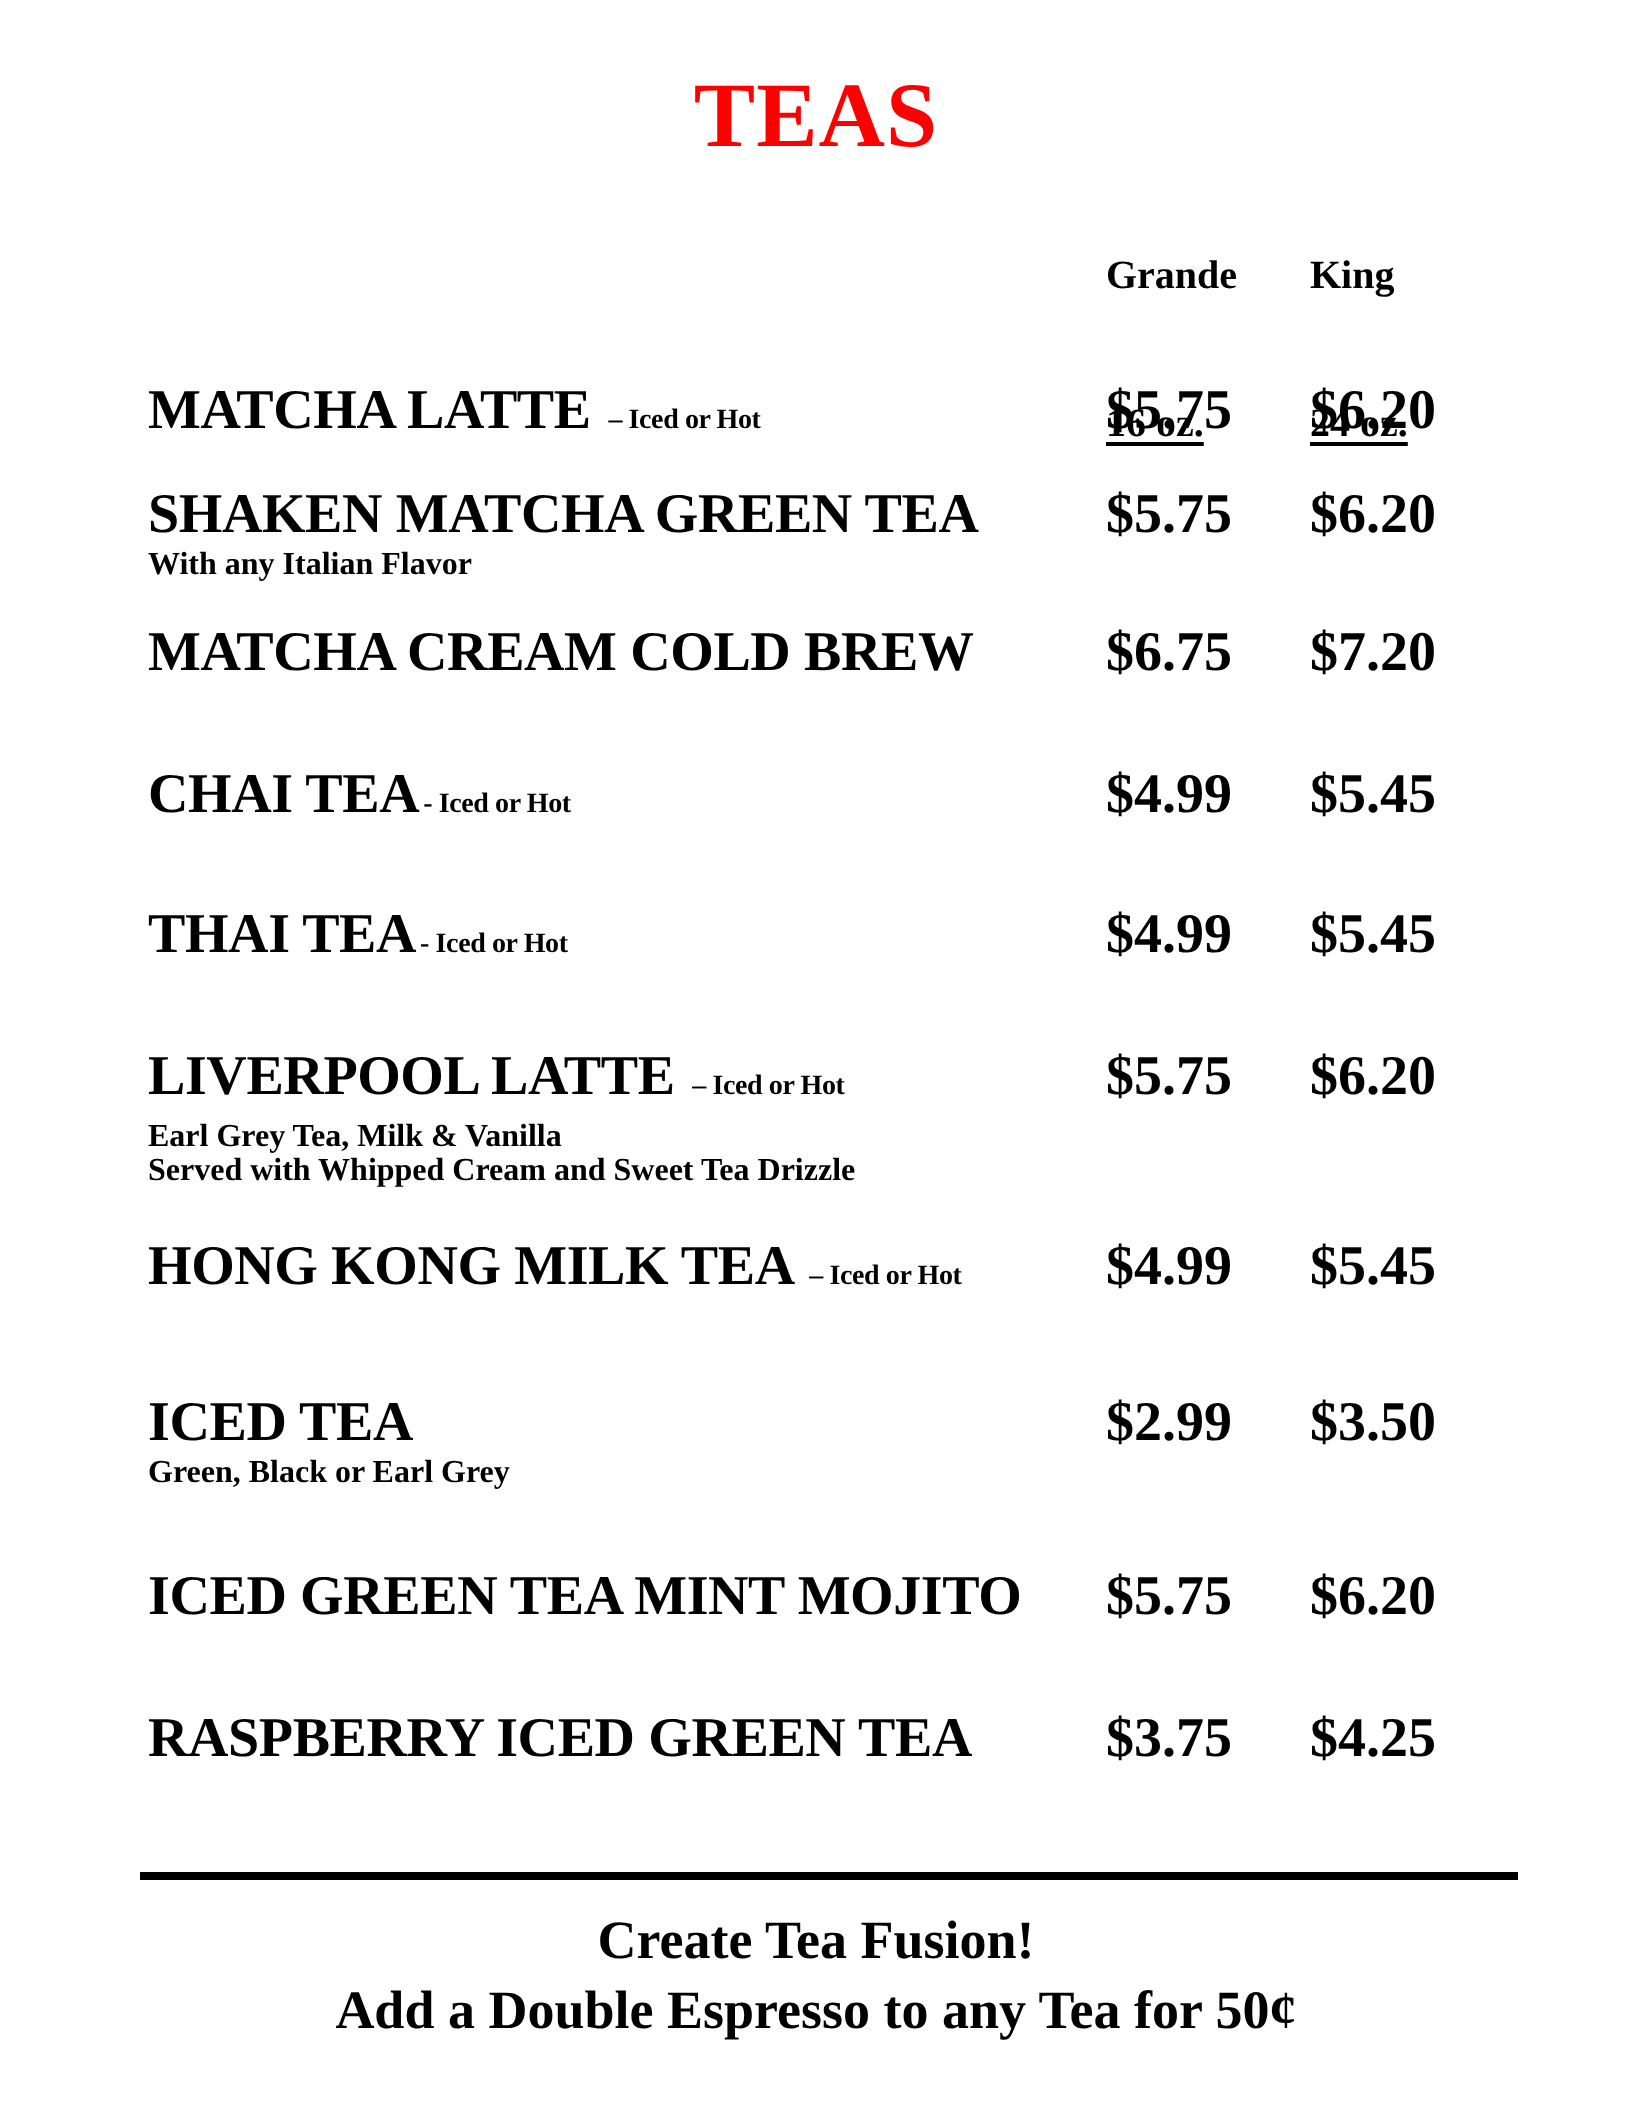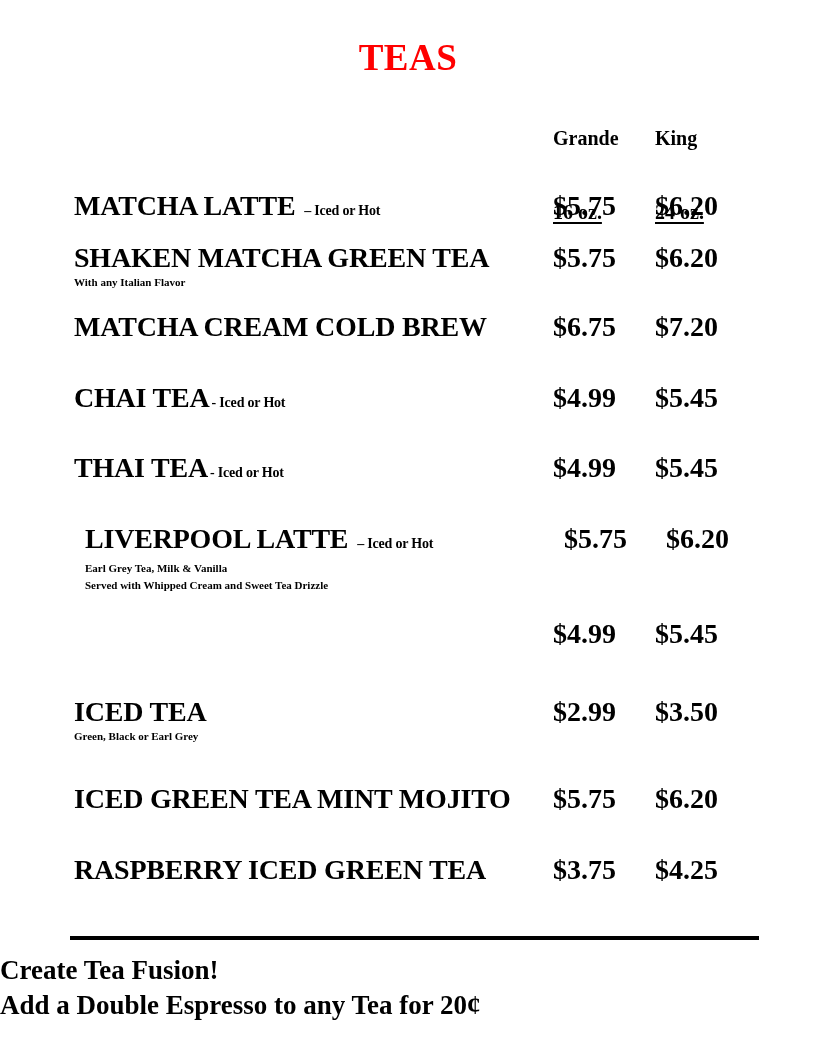--- a/index.html
+++ b/index.html
@@ -3,46 +3,46 @@
   <meta charset="utf-8">
   <style>
     html, body { margin: 0; padding: 0; background: #ffffff; }
     body {
       width: 816px; height: 1056px; position: relative; overflow: hidden;
       font-family: "Liberation Serif", "DejaVu Serif", serif;
       color: #000000;
     }
     .title {
       position: absolute; left: 0; top: 30px; width: 816px;
-      text-align: center; font-weight: bold; font-size: 37px;
+      text-align: center; font-weight: bold; font-size: 46px;
       color: #ff0000; line-height: 56px; letter-spacing: 0.5px;
     }
     .col-head {
       position: absolute; font-weight: bold; font-size: 20px; line-height: 32px;
     }
     .col-head .size { text-decoration: underline; text-decoration-thickness: 2px; text-underline-offset: 3px; margin-top: 42px; }
     .row { position: absolute; left: 74px; width: 690px; }
     .name {
       font-weight: bold; font-size: 28px; line-height: 32px; white-space: nowrap;
       letter-spacing: -0.2px;
     }
     .qual { font-size: 14px; font-weight: bold; margin-left: 2px; }
     .desc {
-      font-weight: bold; font-size: 11px; line-height: 17px; white-space: nowrap;
+      font-weight: bold; font-size: 16px; line-height: 17px; white-space: nowrap;
     }
     .price {
       position: absolute; top: 0; font-weight: bold; font-size: 28px; line-height: 32px;
     }
     .p-grande { left: 479px; }
     .p-king { left: 581px; }
     .divider {
       position: absolute; left: 70px; top: 936px; width: 689px; height: 4px; background: #000000;
     }
     .footer {
-      position: absolute; left: 0; width: 816px; text-align: left;
+      position: absolute; left: 0; width: 816px; text-align: center;
       font-weight: bold; font-size: 27px; line-height: 34px;
     }
   </style>
 </head>
 <body>
 
 <div class="title">TEAS</div>
 
 <div class="col-head" style="left:553px; top:122px;">
   <div>Grande</div>
@@ -77,29 +77,30 @@
   <div class="price p-grande">$4.99</div>
   <div class="price p-king">$5.45</div>
 </div>
 
 <div class="row" style="top:452px;">
   <div class="name"><span>THAI TEA</span><span class="qual">- Iced or Hot</span></div>
   <div class="price p-grande">$4.99</div>
   <div class="price p-king">$5.45</div>
 </div>
 
-<div class="row" style="top:523px;margin-left:11px;">
+<div class="row" style="top:523px;">
   <div class="name"><span>LIVERPOOL LATTE</span> <span class="qual">– Iced or Hot</span></div>
   <div class="desc">Earl Grey Tea, Milk &amp; Vanilla</div>
   <div class="desc">Served with Whipped Cream and Sweet Tea Drizzle</div>
   <div class="price p-grande">$5.75</div>
   <div class="price p-king">$6.20</div>
 </div>
 
 <div class="row" style="top:618px;">
+  <div class="name"><span>HONG KONG MILK TEA</span> <span class="qual">– Iced or Hot</span></div>
   <div class="price p-grande">$4.99</div>
   <div class="price p-king">$5.45</div>
 </div>
 
 <div class="row" style="top:696px;">
   <div class="name">ICED TEA</div>
   <div class="desc">Green, Black or Earl Grey</div>
   <div class="price p-grande">$2.99</div>
   <div class="price p-king">$3.50</div>
 </div>
@@ -112,13 +113,13 @@
 
 <div class="row" style="top:854px;">
   <div class="name">RASPBERRY ICED GREEN TEA</div>
   <div class="price p-grande">$3.75</div>
   <div class="price p-king">$4.25</div>
 </div>
 
 <div class="divider"></div>
 
 <div class="footer" style="top:953px;">Create Tea Fusion!</div>
-<div class="footer" style="top:988px;">Add a Double Espresso to any Tea for 20¢</div>
+<div class="footer" style="top:988px;">Add a Double Espresso to any Tea for 50¢</div>
 
 </body></html>

